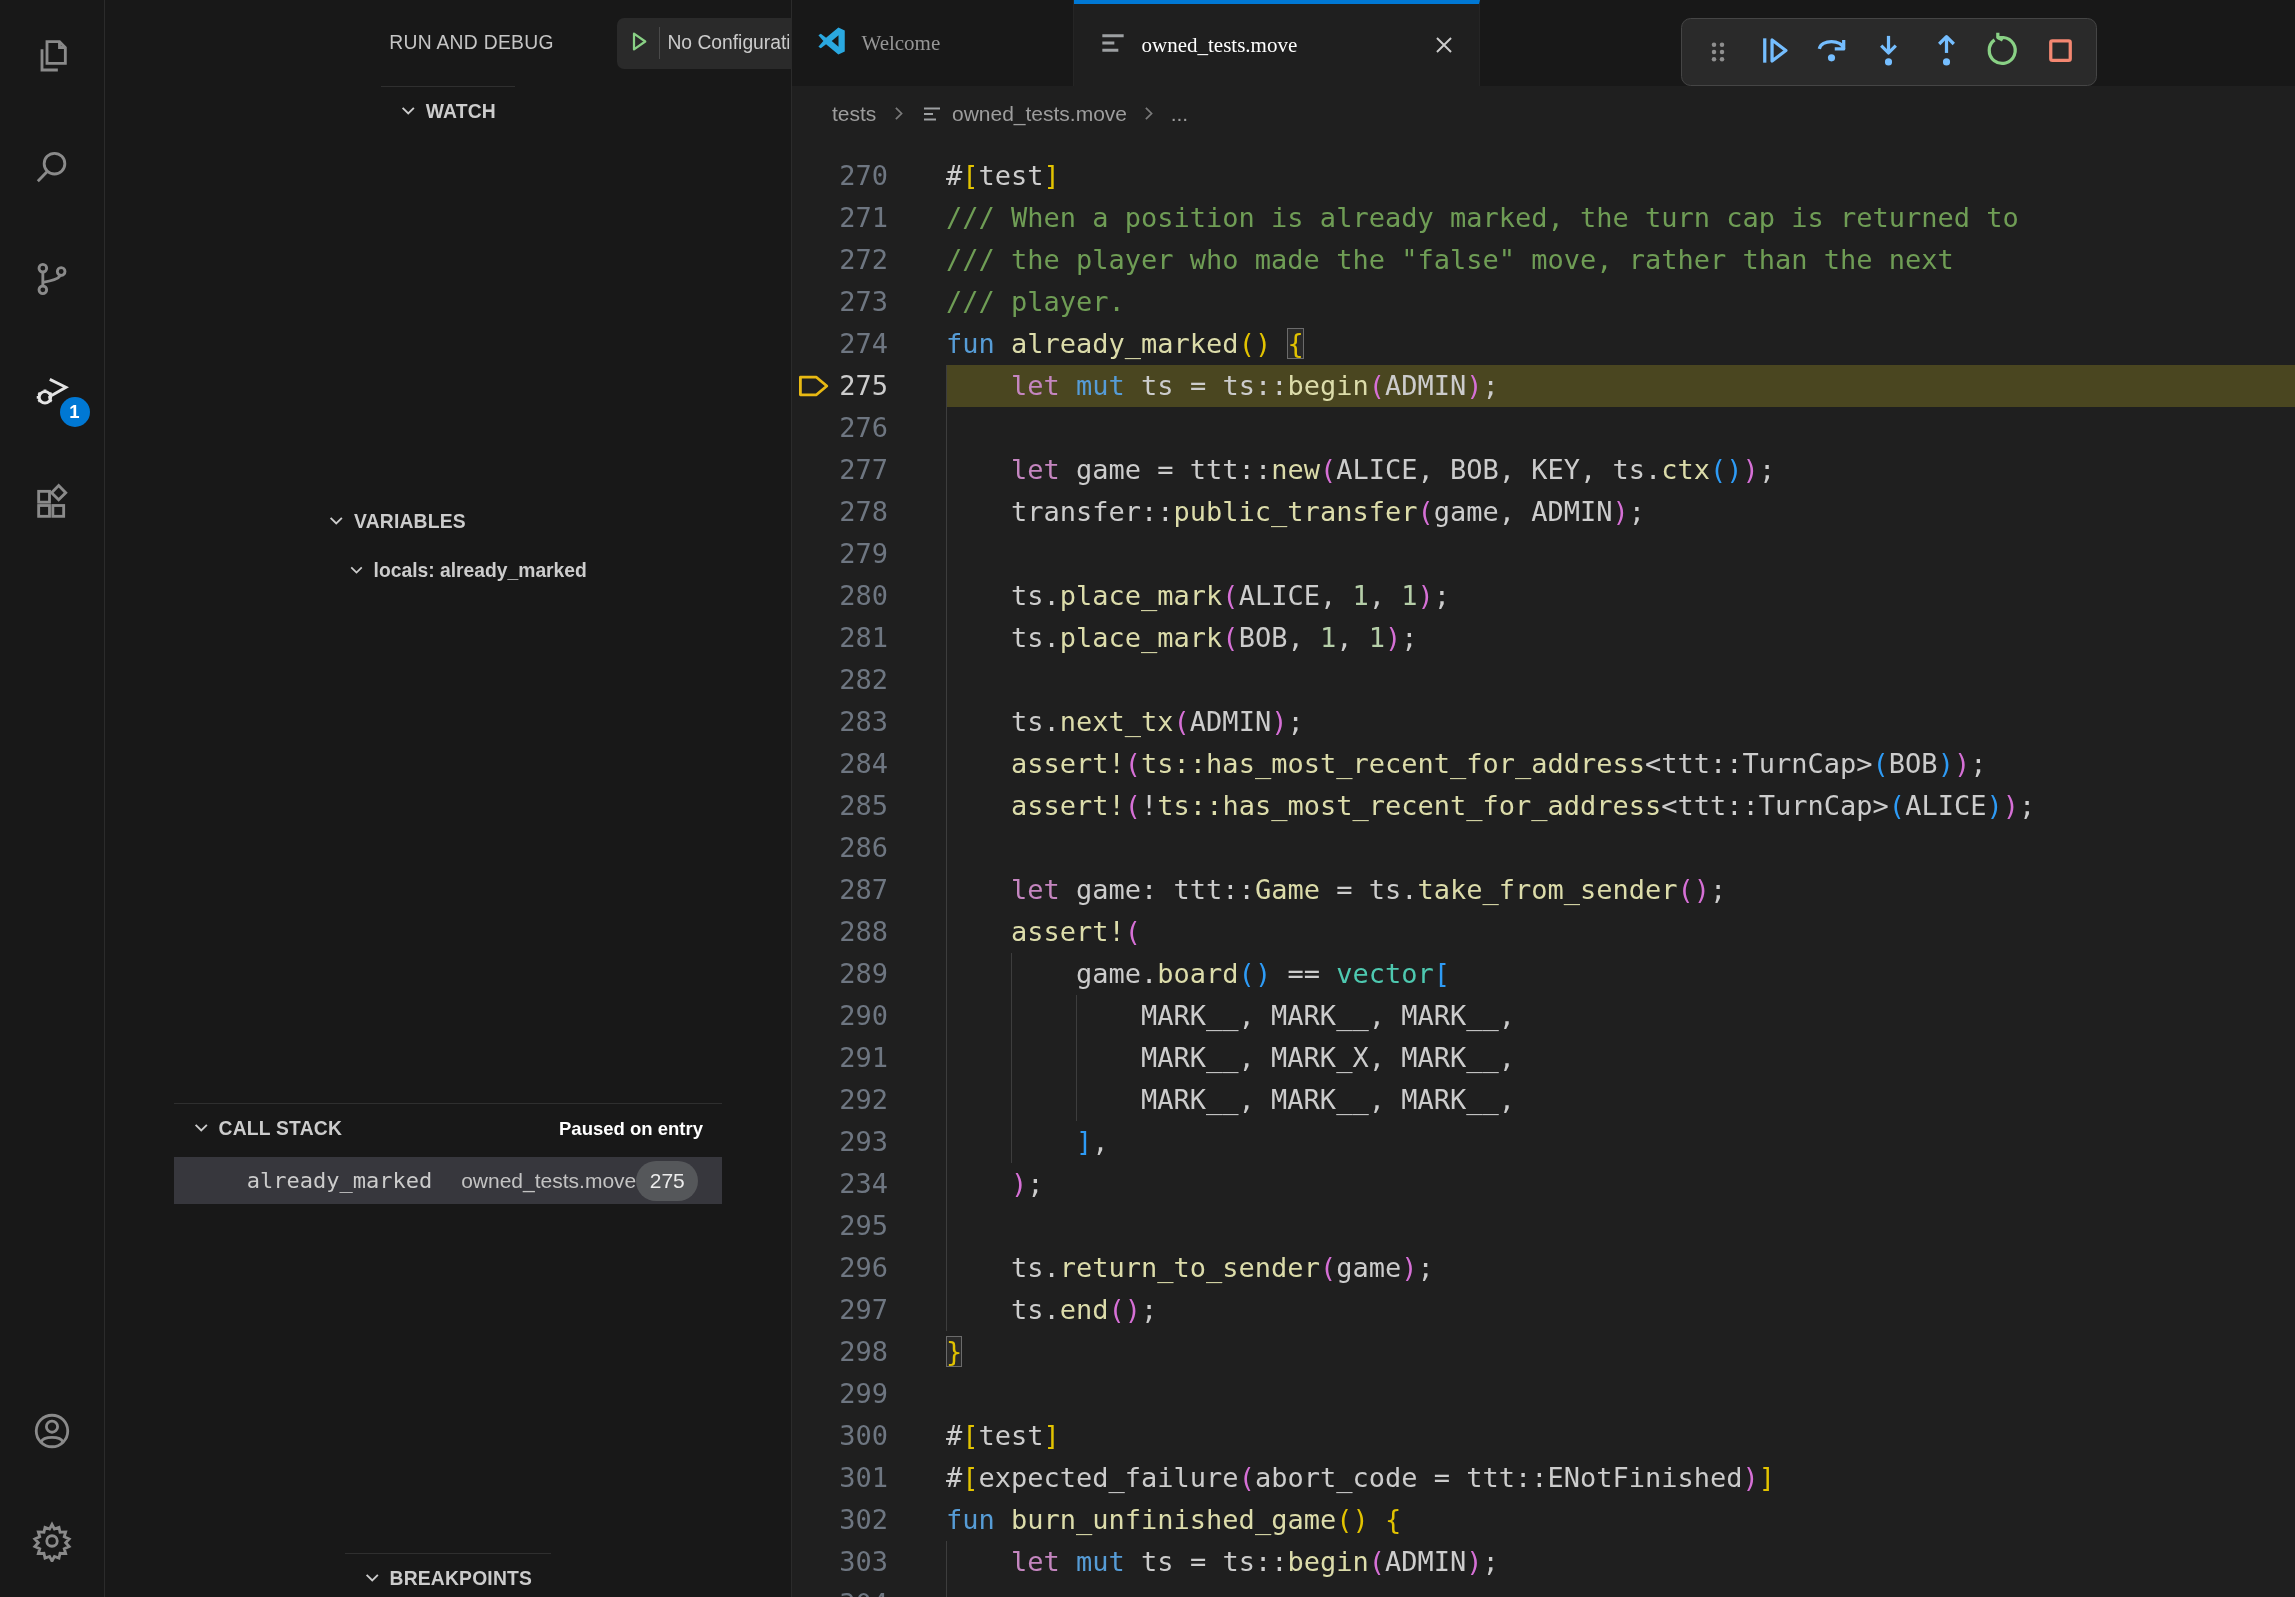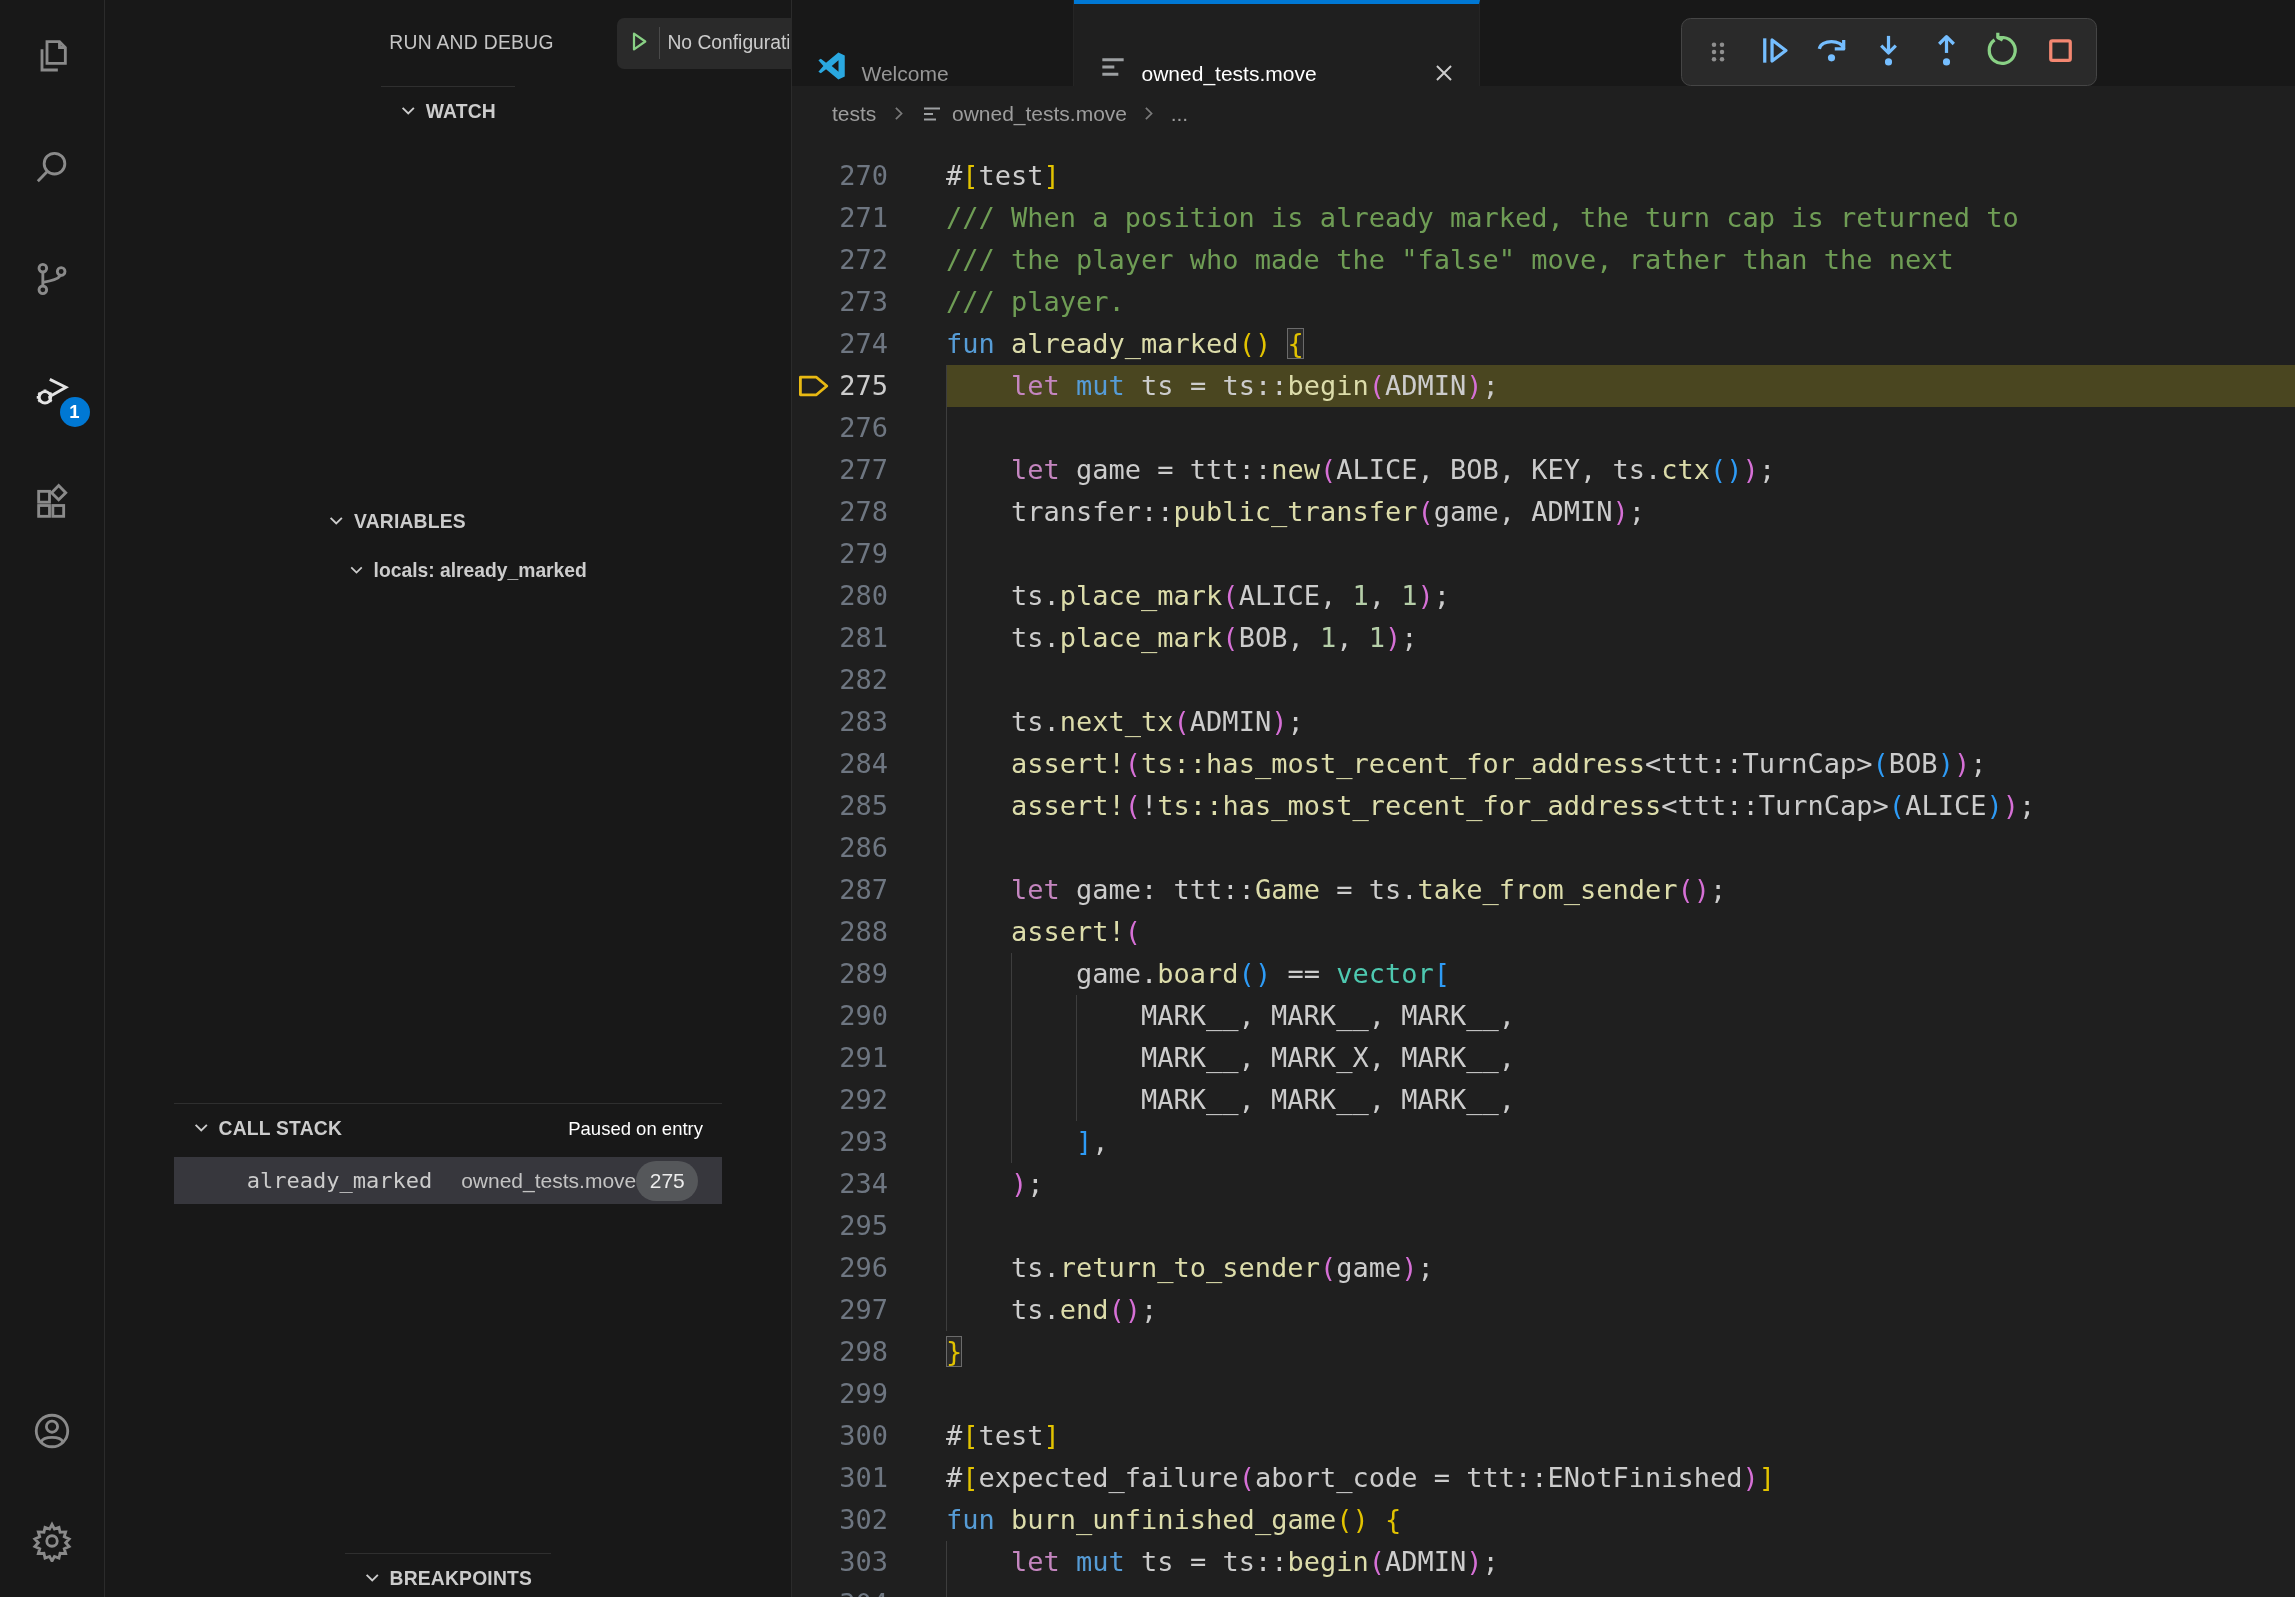--- a/index.html
+++ b/index.html
@@ -40,40 +40,40 @@
 
   .sb-section { border-top:0.8px solid #2f2f2f; overflow:hidden; }
   .sb-sec-variables { height:606px; border-top:none; }
   .sb-sec-watch { height:411px; }
   .sb-sec-callstack { height:450px; }
   .sb-sec-breakpoints { flex:1; }
   .sec-header { height:45px; display:flex; align-items:center; padding:4.8px 19.3px 0 16px;
                 cursor:pointer; }
   .sec-label { font-size:19.3px; font-weight:700; color:#cccccc; margin-left:6.4px;
                letter-spacing:0.2px; }
-  .sec-status { margin-left:auto; font-size:18.5px; font-weight:400; color:#ffffff; }
+  .sec-status { margin-left:auto; font-size:18.5px; font-weight:700; color:#ffffff; }
   .scope-row { height:42px; margin-top:8px; display:flex; align-items:center;
                padding-left:37px; cursor:pointer; }
   .scope-label { font-size:19.3px; font-weight:600; color:#cccccc; margin-left:6.4px; }
   .chev { flex-shrink:0; }
 
   .cs-frame { height:47px; margin-top:8px; background:#37373d; display:flex;
               align-items:center; padding:0 24px 0 73px; cursor:pointer; }
   .cs-name { font-family:"DejaVu Sans Mono", monospace; font-size:22px; color:#cccccc; }
   .cs-file { font-size:21px; color:#c3c3c3; margin-left:29px; }
   .cs-line-badge { margin-left:auto; background:#55575a; color:#ececec; font-size:21px;
                    height:40px; min-width:62px; border-radius:20px; display:flex;
                    align-items:center; justify-content:center; padding:0 13px; }
 
   
   .editorcol { flex:1; display:flex; flex-direction:column; position:relative;
                background:#1f1f1f; min-width:0; }
   .tabstrip { height:86px; background:#181818; display:flex; flex-shrink:0; }
-  .tab { display:flex; align-items:flex-end; padding:0 22.5px; cursor:pointer;
-         border-right:0.8px solid #252525; position:relative; }
+  .tab { display:flex; align-items:center; padding:0 22.5px; cursor:pointer;
+         border-right:0.8px solid #252525; position:relative;font-family:Liberation Serif, serif; }
   .tab-welcome { width:282px; }
   .tab-active { width:406px; background:#1f1f1f; border-top:4px solid #0078d4; }
   .tab-label { font-size:21px; color:#969696; margin-left:13px; white-space:nowrap; }
   .tab-active .tab-label { color:#ffffff; }
   .tab-close { margin-left:auto; cursor:pointer; display:flex; }
 
   .breadcrumb { height:55px; display:flex; align-items:center; padding-left:40px;
                 background:#1f1f1f; flex-shrink:0; }
   .bc-item { font-size:21px; color:#9d9d9d; cursor:pointer; white-space:nowrap; }
   .bc-sep { margin:0 11.3px; display:flex; }

